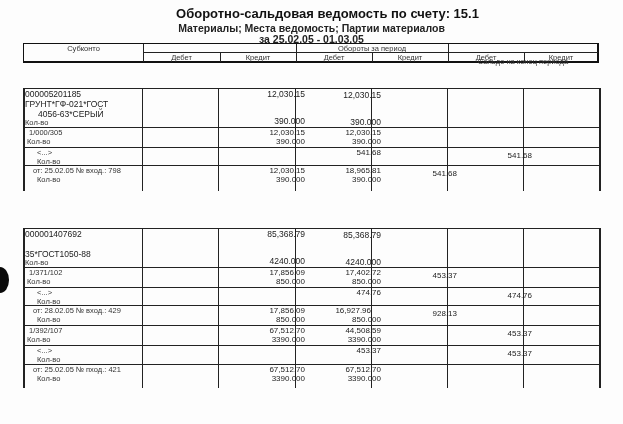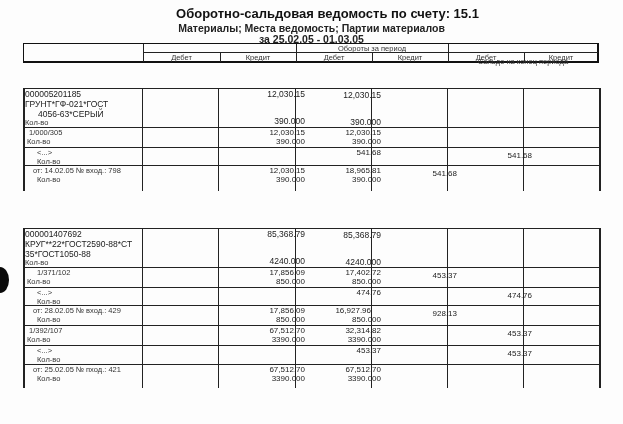--- a/index.html
+++ b/index.html
@@ -27,20 +27,21 @@
 <div class="period">за 25.02.05 - 01.03.05</div>
 
 <div class="hdr">
   <div class="vline" style="left:119px;top:0;height:18px;"></div>
   <div class="vline" style="left:272px;top:0;height:18px;"></div>
   <div class="vline" style="left:424px;top:0;height:18px;"></div>
   <div class="hline" style="left:119px;top:8px;width:455px;"></div>
   <div class="vline" style="left:196px;top:8px;height:10px;"></div>
   <div class="vline" style="left:348px;top:8px;height:10px;"></div>
   <div class="vline" style="left:500px;top:8px;height:10px;"></div>
+  <div class="hcell" style="left:0;top:0;width:119px;">Субконто</div>
   <div class="hcell" style="left:272px;top:0;width:152px;">Обороты за период</div>
   <div class="hcell" style="left:424px;top:0;width:150px;margin-top:13px;">Сальдо на конец периода</div>
   <div class="hcell" style="left:119px;top:9px;width:77px;">Дебет</div>
   <div class="hcell" style="left:196px;top:9px;width:76px;">Кредит</div>
   <div class="hcell" style="left:272px;top:9px;width:76px;">Дебет</div>
   <div class="hcell" style="left:348px;top:9px;width:76px;">Кредит</div>
   <div class="hcell" style="left:424px;top:9px;width:76px;">Дебет</div>
   <div class="hcell" style="left:500px;top:9px;width:74px;">Кредит</div>
 </div>
 
@@ -77,21 +78,21 @@
       <div class="num" style="right: 79px; top: 43px;"></div>
       <div class="num" style="right: 4px; top: 43px;"></div>
       <div class="txt" style="left: 14px; top: 60px;">&lt;...&gt;</div>
       <div class="txt" style="left: 14px; top: 69px;">Кол-во</div>
       <div class="num" style="right: 231px; top: 60px;"></div>
       <div class="num" style="right: 155px; top: 60px;">541.68</div>
       <div class="num" style="right: 231px; top: 69px;"></div>
       <div class="num" style="right: 155px; top: 69px;"></div>
       <div class="num" style="right: 79px; top: 63px;"></div>
       <div class="num" style="right: 4px; top: 63px;">541.68</div>
-      <div class="txt" style="left: 10px; top: 78px;">от: 14.02.05 № вход.: 798</div>
+      <div class="txt" style="left: 10px; top: 78px;">от: 25.02.05 № вход.: 798</div>
       <div class="txt" style="left: 14px; top: 87px;">Кол-во</div>
       <div class="num" style="right: 231px; top: 78px;">12,030.15</div>
       <div class="num" style="right: 155px; top: 78px;">18,965.81</div>
       <div class="num" style="right: 231px; top: 87px;">390.000</div>
       <div class="num" style="right: 155px; top: 87px;">390.000</div>
       <div class="num" style="right: 79px; top: 81px;">541.68</div>
       <div class="num" style="right: 4px; top: 81px;"></div>
     </div>
     <div class="block" style="top: 228px; height: 160px;">
       <div class="hline" style="left: 0px; top: 0px; width: 576px;"></div>
@@ -103,28 +104,27 @@
       <div class="vline" style="left: 424px; top: 0px; height: 160px; width: 1px;"></div>
       <div class="vline" style="left: 500px; top: 0px; height: 160px; width: 1px;"></div>
       <div class="vline" style="left: 576px; top: 0px; height: 160px; width: 2px;"></div>
       <div class="hline" style="left: 0px; top: 39px; width: 576px;"></div>
       <div class="hline" style="left: 0px; top: 59px; width: 576px;"></div>
       <div class="hline" style="left: 0px; top: 77px; width: 576px;"></div>
       <div class="hline" style="left: 0px; top: 97px; width: 576px;"></div>
       <div class="hline" style="left: 0px; top: 117px; width: 576px;"></div>
       <div class="hline" style="left: 0px; top: 136px; width: 576px;"></div>
       <div class="txt name" style="left: 2px; top: 1px;">000001407692</div>
-      <div class="txt name" style="left: 2px; top: 11px;">КРУГ**22*ГОСТ2590-88*СТ</div>
       <div class="txt name" style="left: 2px; top: 21px;">35*ГОСТ1050-88</div>
       <div class="txt" style="left: 2px; top: 30px;">Кол-во</div>
       <div class="num big" style="right: 231px; top: 2px;">85,368.79</div>
       <div class="num big" style="right: 155px; top: 3px;">85,368.79</div>
       <div class="num big" style="right: 231px; top: 29px;">4240.000</div>
       <div class="num big" style="right: 155px; top: 30px;">4240.000</div>
-      <div class="txt" style="left: 6px; top: 40px; margin-left: 8px;">1/371/102</div>
+      <div class="txt" style="left: 6px; top: 40px;">1/371/102</div>
       <div class="txt" style="left: 4px; top: 49px;">Кол-во</div>
       <div class="num" style="right: 231px; top: 40px;">17,856.09</div>
       <div class="num" style="right: 155px; top: 40px;">17,402.72</div>
       <div class="num" style="right: 231px; top: 49px;">850.000</div>
       <div class="num" style="right: 155px; top: 49px;">850.000</div>
       <div class="num" style="right: 79px; top: 43px;">453.37</div>
       <div class="num" style="right: 4px; top: 43px;"></div>
       <div class="txt" style="left: 14px; top: 60px;">&lt;...&gt;</div>
       <div class="txt" style="left: 14px; top: 69px;">Кол-во</div>
       <div class="num" style="right: 231px; top: 60px;"></div>
@@ -137,21 +137,21 @@
       <div class="txt" style="left: 14px; top: 87px;">Кол-во</div>
       <div class="num" style="right: 231px; top: 78px;">17,856.09</div>
       <div class="num" style="right: 165px; top: 78px;">16,927.96</div>
       <div class="num" style="right: 231px; top: 87px;">850.000</div>
       <div class="num" style="right: 155px; top: 87px;">850.000</div>
       <div class="num" style="right: 79px; top: 81px; margin-left: 31px;">928.13</div>
       <div class="num" style="right: 4px; top: 81px;"></div>
       <div class="txt" style="left: 6px; top: 98px;">1/392/107</div>
       <div class="txt" style="left: 4px; top: 107px;">Кол-во</div>
       <div class="num" style="right: 231px; top: 98px;">67,512.70</div>
-      <div class="num" style="right: 155px; top: 98px;">32,314.82</div>
+      <div class="num" style="right: 155px; top: 98px;">44,508.59</div>
       <div class="num" style="right: 231px; top: 107px;">3390.000</div>
       <div class="num" style="right: 155px; top: 107px;">3390.000</div>
       <div class="num" style="right: 79px; top: 101px;"></div>
       <div class="num" style="right: 4px; top: 101px;">453.37</div>
       <div class="txt" style="left: 14px; top: 118px;">&lt;...&gt;</div>
       <div class="txt" style="left: 14px; top: 127px;">Кол-во</div>
       <div class="num" style="right: 231px; top: 118px;"></div>
       <div class="num" style="right: 155px; top: 118px;">453.37</div>
       <div class="num" style="right: 231px; top: 127px;"></div>
       <div class="num" style="right: 155px; top: 127px;"></div>

